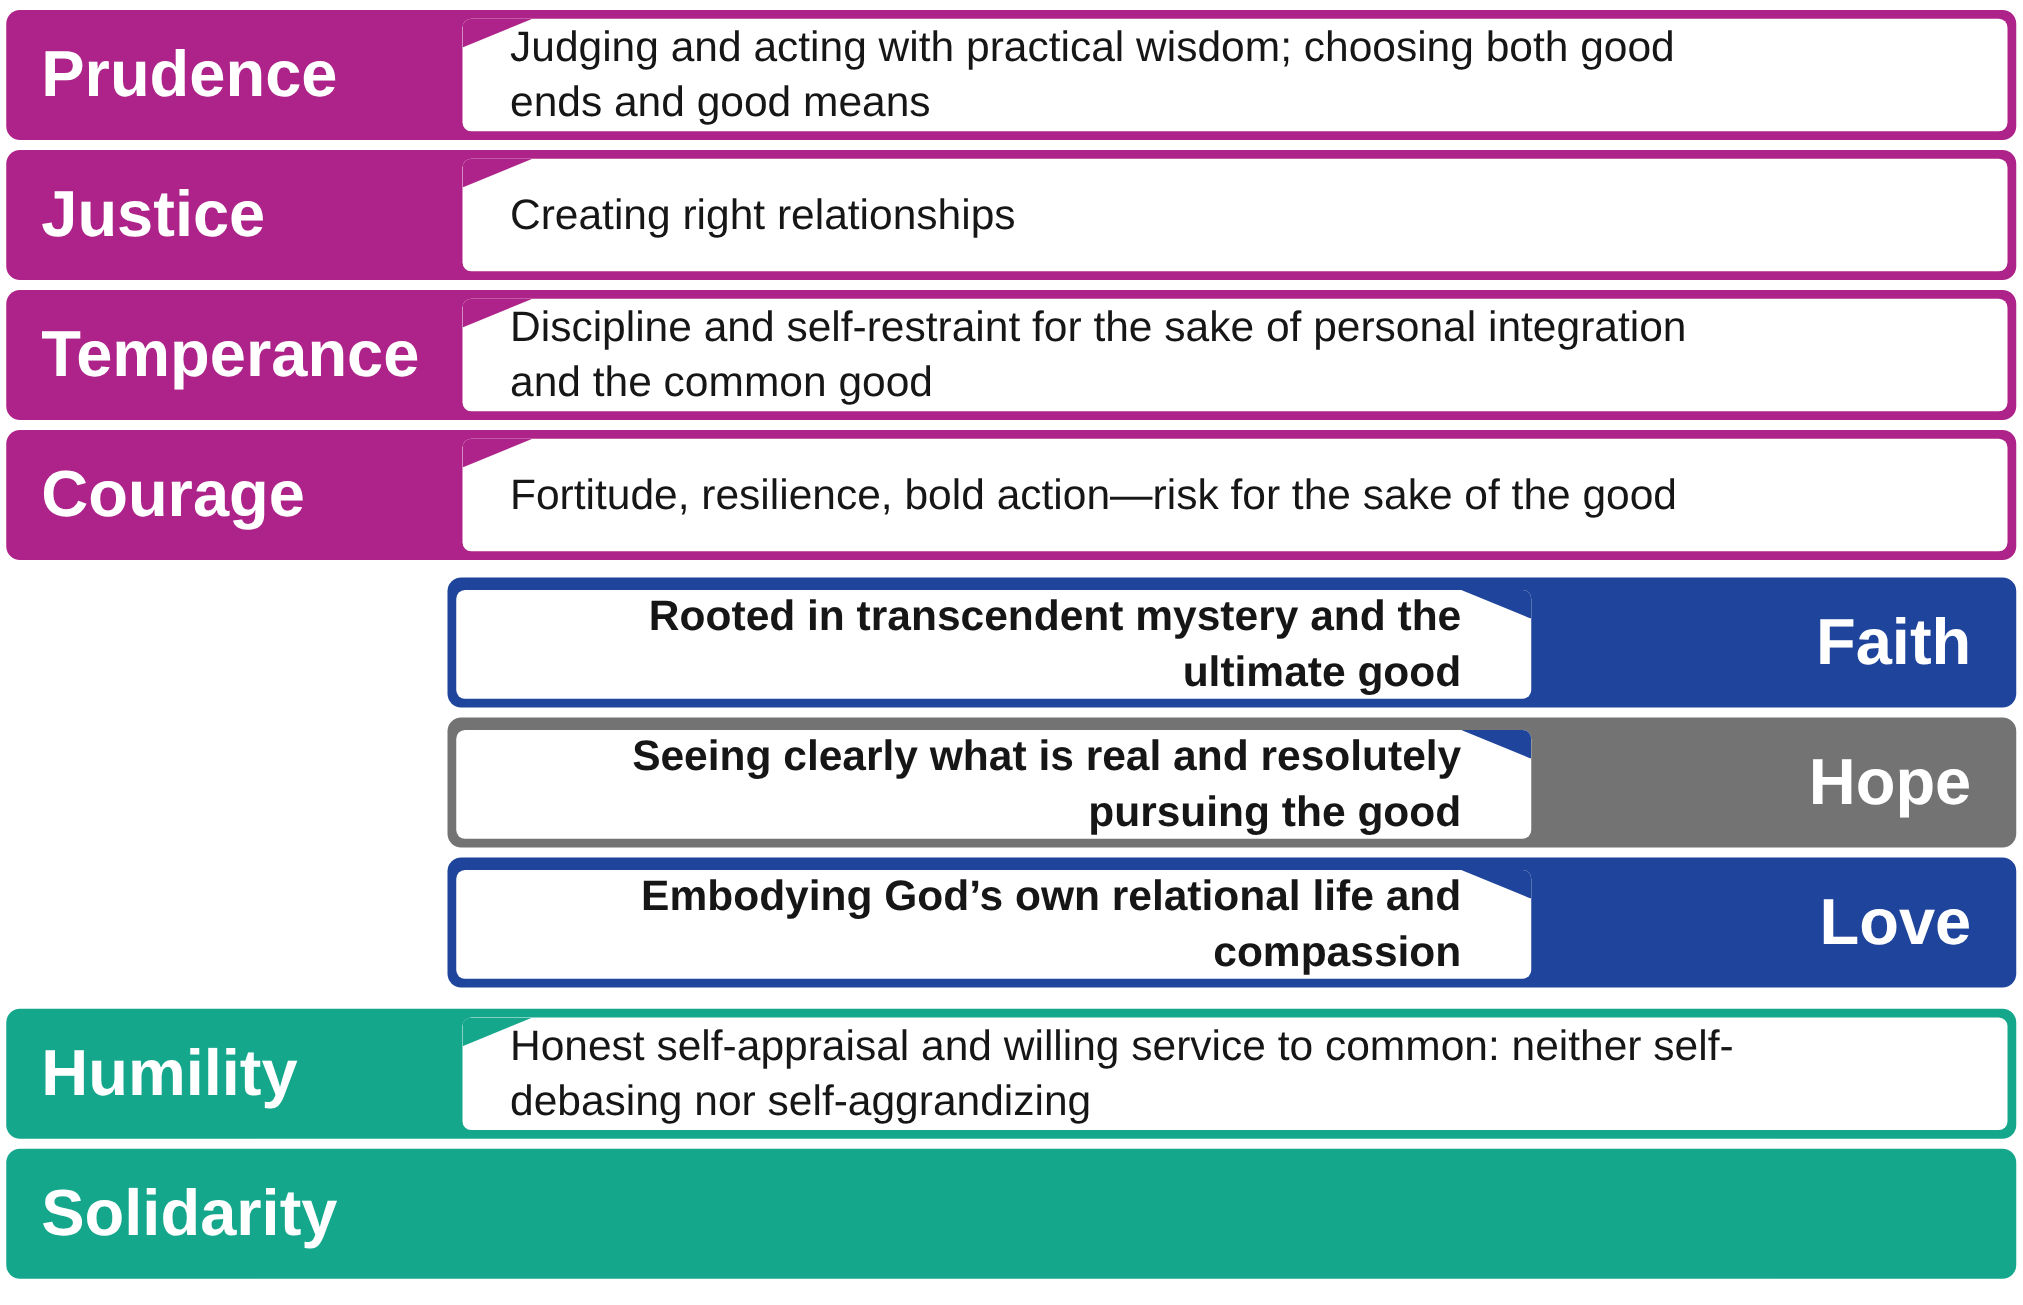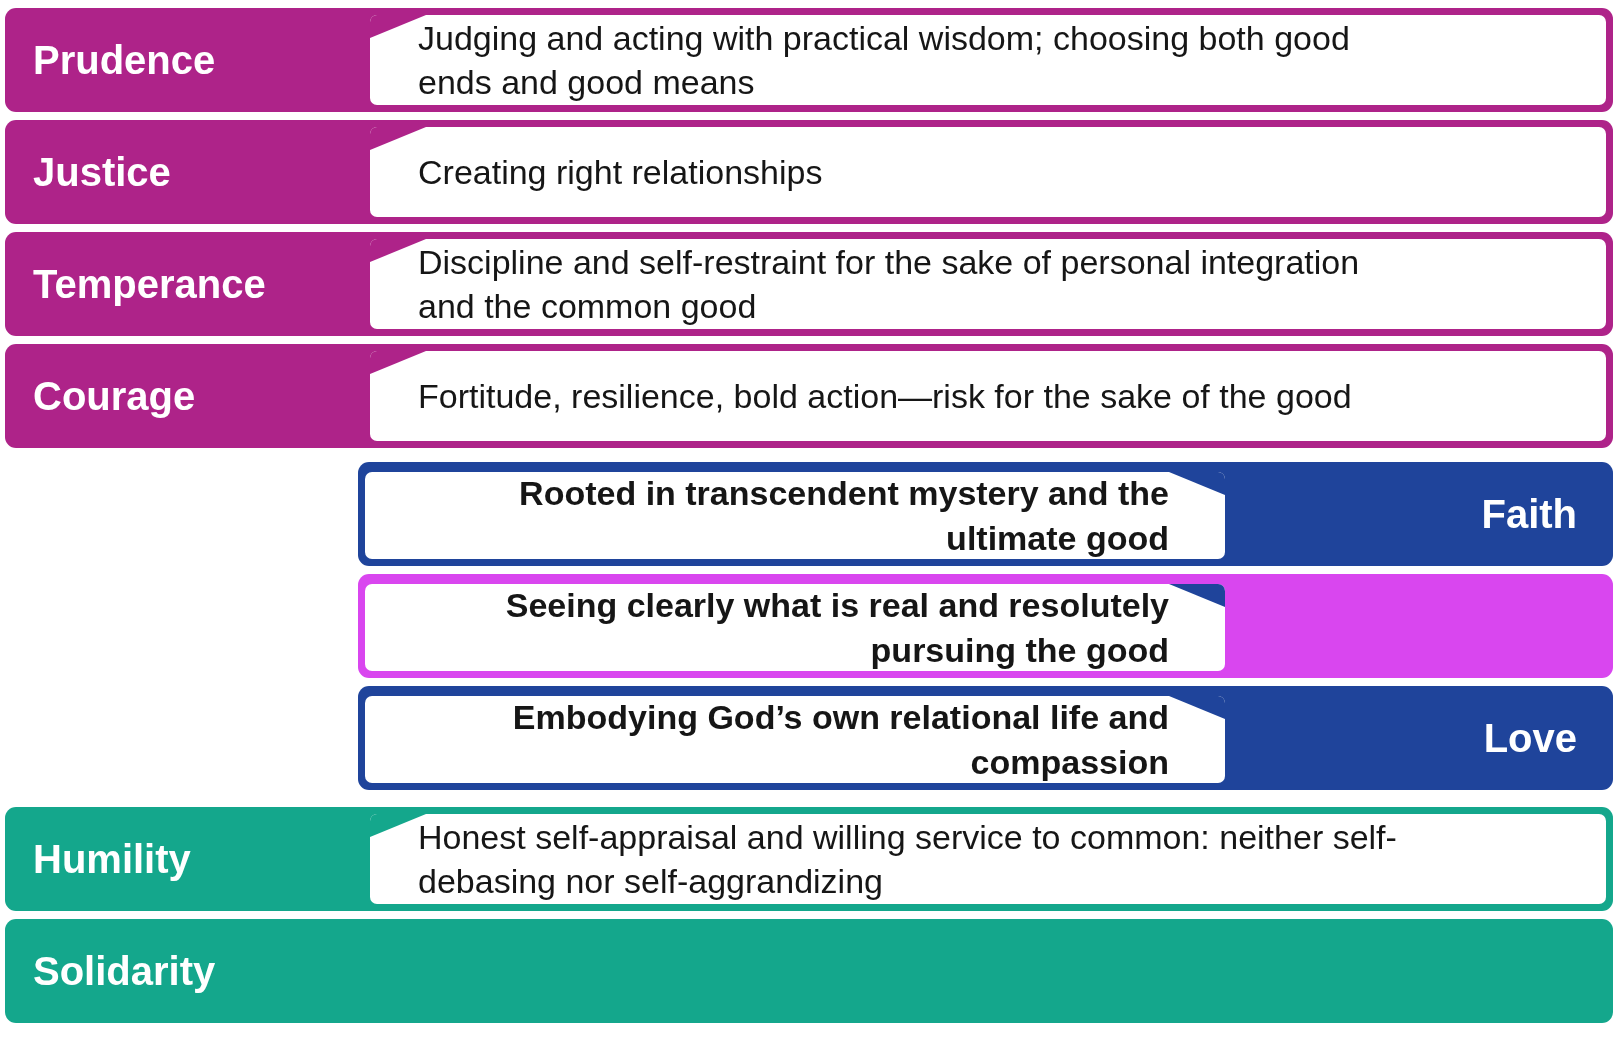--- a/index.html
+++ b/index.html
@@ -26,21 +26,21 @@
   .row.group-theological.group-start { margin-top: 6px; }
   .row.group-communal.group-start { margin-top: 9px; }
 
   .virtue-label {
     position: absolute;
     top: 0; bottom: 0;
     display: flex;
     align-items: center;
     color: #ffffff;
     font-weight: 700;
-    font-size: 40px;
+    font-size: 52px;
     box-sizing: border-box;
     white-space: nowrap;
     border-radius: 27px;
   }
   .side-left .virtue-label { left: 0; width: 365px; padding-left: 28px; }
   .side-right .virtue-label { right: 0; width: 380px; justify-content: flex-end; padding-right: 36px; }
 
   .desc-box {
     position: absolute;
     background: #ffffff;
@@ -63,21 +63,21 @@
     position: absolute;
     inset: 0;
     display: flex;
     align-items: center;
     font-size: 34px;
     line-height: 1.3;
     color: #161616;
     white-space: pre-line;
     box-sizing: border-box;
   }
-  .side-left .desc-text { padding: 0 20px 0 48px; text-align: left; }
+  .side-left .desc-text { padding: 0 20px 0 38px; text-align: left; }
   .side-right .desc-text { padding: 0 56px 0 20px; justify-content: flex-end; text-align: right; }
 </style>
 </head>
 <body>
 
 <div class="canvas">
     <div class="row side-left group-cardinal group-start" style="background: rgb(174, 35, 137);">
     <div class="virtue-label">Prudence</div>
     <div class="desc-box">
       <div class="notch" style="background: rgb(174, 35, 137);"></div>
@@ -108,26 +108,27 @@
     </div>
   </div>
     <div class="row side-right group-theological group-start" style="background: rgb(31, 68, 155);">
     <div class="desc-box">
       <div class="notch" style="background: rgb(31, 68, 155);"></div>
       <div class="desc-text">Rooted in transcendent mystery and the
 ultimate good</div>
     </div>
     <div class="virtue-label">Faith</div>
   </div>
-    <div class="row side-right group-theological" style="background: #d946ef; padding-left: 35px;">
+    <div class="row side-right group-theological" style="background: #737373; padding-left: 35px;">
     <div class="desc-box">
       <div class="notch" style="background: rgb(31, 68, 155);"></div>
       <div class="desc-text">Seeing clearly what is real and resolutely
 pursuing the good</div>
     </div>
+    <div class="virtue-label">Hope</div>
   </div>
     <div class="row side-right group-theological" style="background: rgb(31, 68, 155);">
     <div class="desc-box">
       <div class="notch" style="background: rgb(31, 68, 155);"></div>
       <div class="desc-text">Embodying God’s own relational life and
 compassion</div>
     </div>
     <div class="virtue-label">Love</div>
   </div>
     <div class="row side-left group-communal group-start" style="background: rgb(20, 167, 140);">

